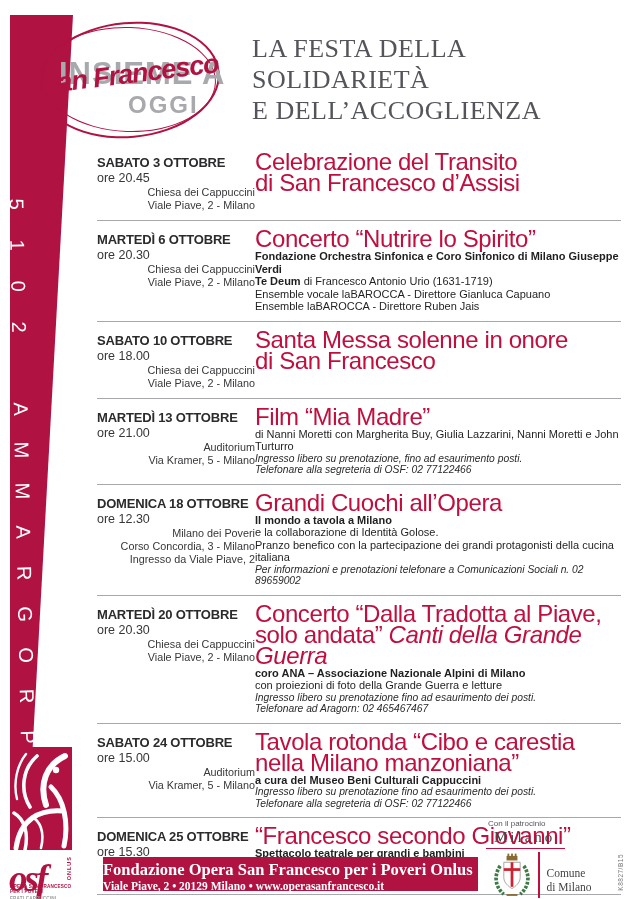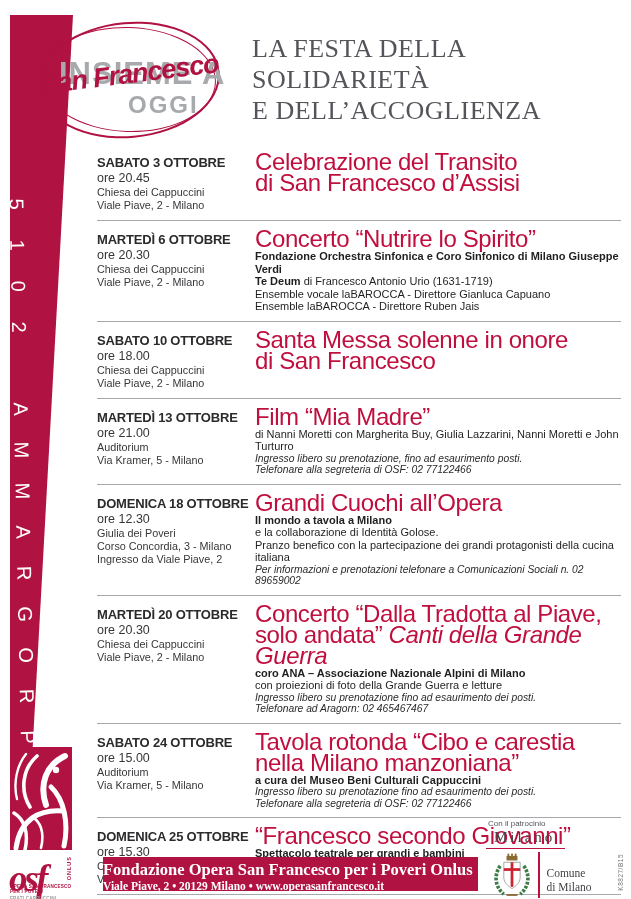--- a/index.html
+++ b/index.html
@@ -40,21 +40,21 @@
     font-size:26px;line-height:1.2;letter-spacing:.5px;
   }
   
   .events{position:absolute;left:97px;top:144px;width:524px;}
   .event-row{display:flex;padding:7px 0 8px;border-bottom:1px solid #a6a8ab;}
   .event-row:last-child{border-bottom:none;}
   .date-cell{width:158px;flex:none;padding-top:4px;}
   .content-cell{flex:1;min-width:0;}
   .event-date{font-size:13px;font-weight:bold;color:#2b2b2d;line-height:16px;letter-spacing:-.2px;}
   .event-time{font-size:12.5px;color:#37373a;line-height:15px;}
-  .venue-line{font-size:10.8px;color:#37373a;line-height:13px;}
+  .venue-line{font-size:10.8px;color:#37373a;line-height:13px;text-align:right;}
   .event-title{font-size:24px;font-weight:normal;color:#c00f3e;line-height:21px;letter-spacing:-.4px;margin-bottom:1px;}
   .event-title .em{font-style:italic;}
   .detail{font-size:11px;line-height:12.5px;color:#1f1f21;}
   .detail.bold{font-weight:bold;}
   .detail.italic{font-style:italic;font-size:10.3px;line-height:11.5px;color:#2a2a2c;}
   .detail .lead{font-weight:bold;}
   
   .osf-pattern{position:absolute;left:10px;top:747px;z-index:1;}
   .osf-word{position:absolute;left:9px;top:860px;font-family:"Liberation Serif",serif;font-style:italic;font-weight:bold;font-size:37px;line-height:37px;color:#b01242;letter-spacing:-3px;}
   .osf-onlus{position:absolute;left:66px;top:856px;writing-mode:vertical-rl;transform:rotate(180deg);font-size:5.5px;font-weight:bold;color:#b01242;letter-spacing:1px;}
@@ -177,21 +177,21 @@
           </div>
           <div class="detail normal">di Nanni Moretti con Margherita Buy, Giulia Lazzarini, Nanni Moretti e John Turturro</div>
           <div class="detail italic">Ingresso libero su prenotazione, fino ad esaurimento posti.</div>
           <div class="detail italic">Telefonare alla segreteria di OSF: 02 77122466</div>
         </div>
       </div>
       <div class="event-row">
         <div class="date-cell">
           <div class="event-date">DOMENICA 18 OTTOBRE</div>
           <div class="event-time">ore 12.30</div>
-          <div class="venue-line">Giulia dei Poveri</div>
+          <div class="venue-line">Milano dei Poveri</div>
           <div class="venue-line">Corso Concordia, 3 - Milano</div>
           <div class="venue-line">Ingresso da Viale Piave, 2</div>
         </div>
         <div class="content-cell">
           <div class="event-title">
             <div class="title-line"><span>Grandi Cuochi all’Opera</span></div>
           </div>
           <div class="detail bold">Il mondo a tavola a Milano</div>
           <div class="detail normal">e la collaborazione di Identità Golose.</div>
           <div class="detail normal">Pranzo benefico con la partecipazione dei grandi protagonisti della cucina italiana</div>

